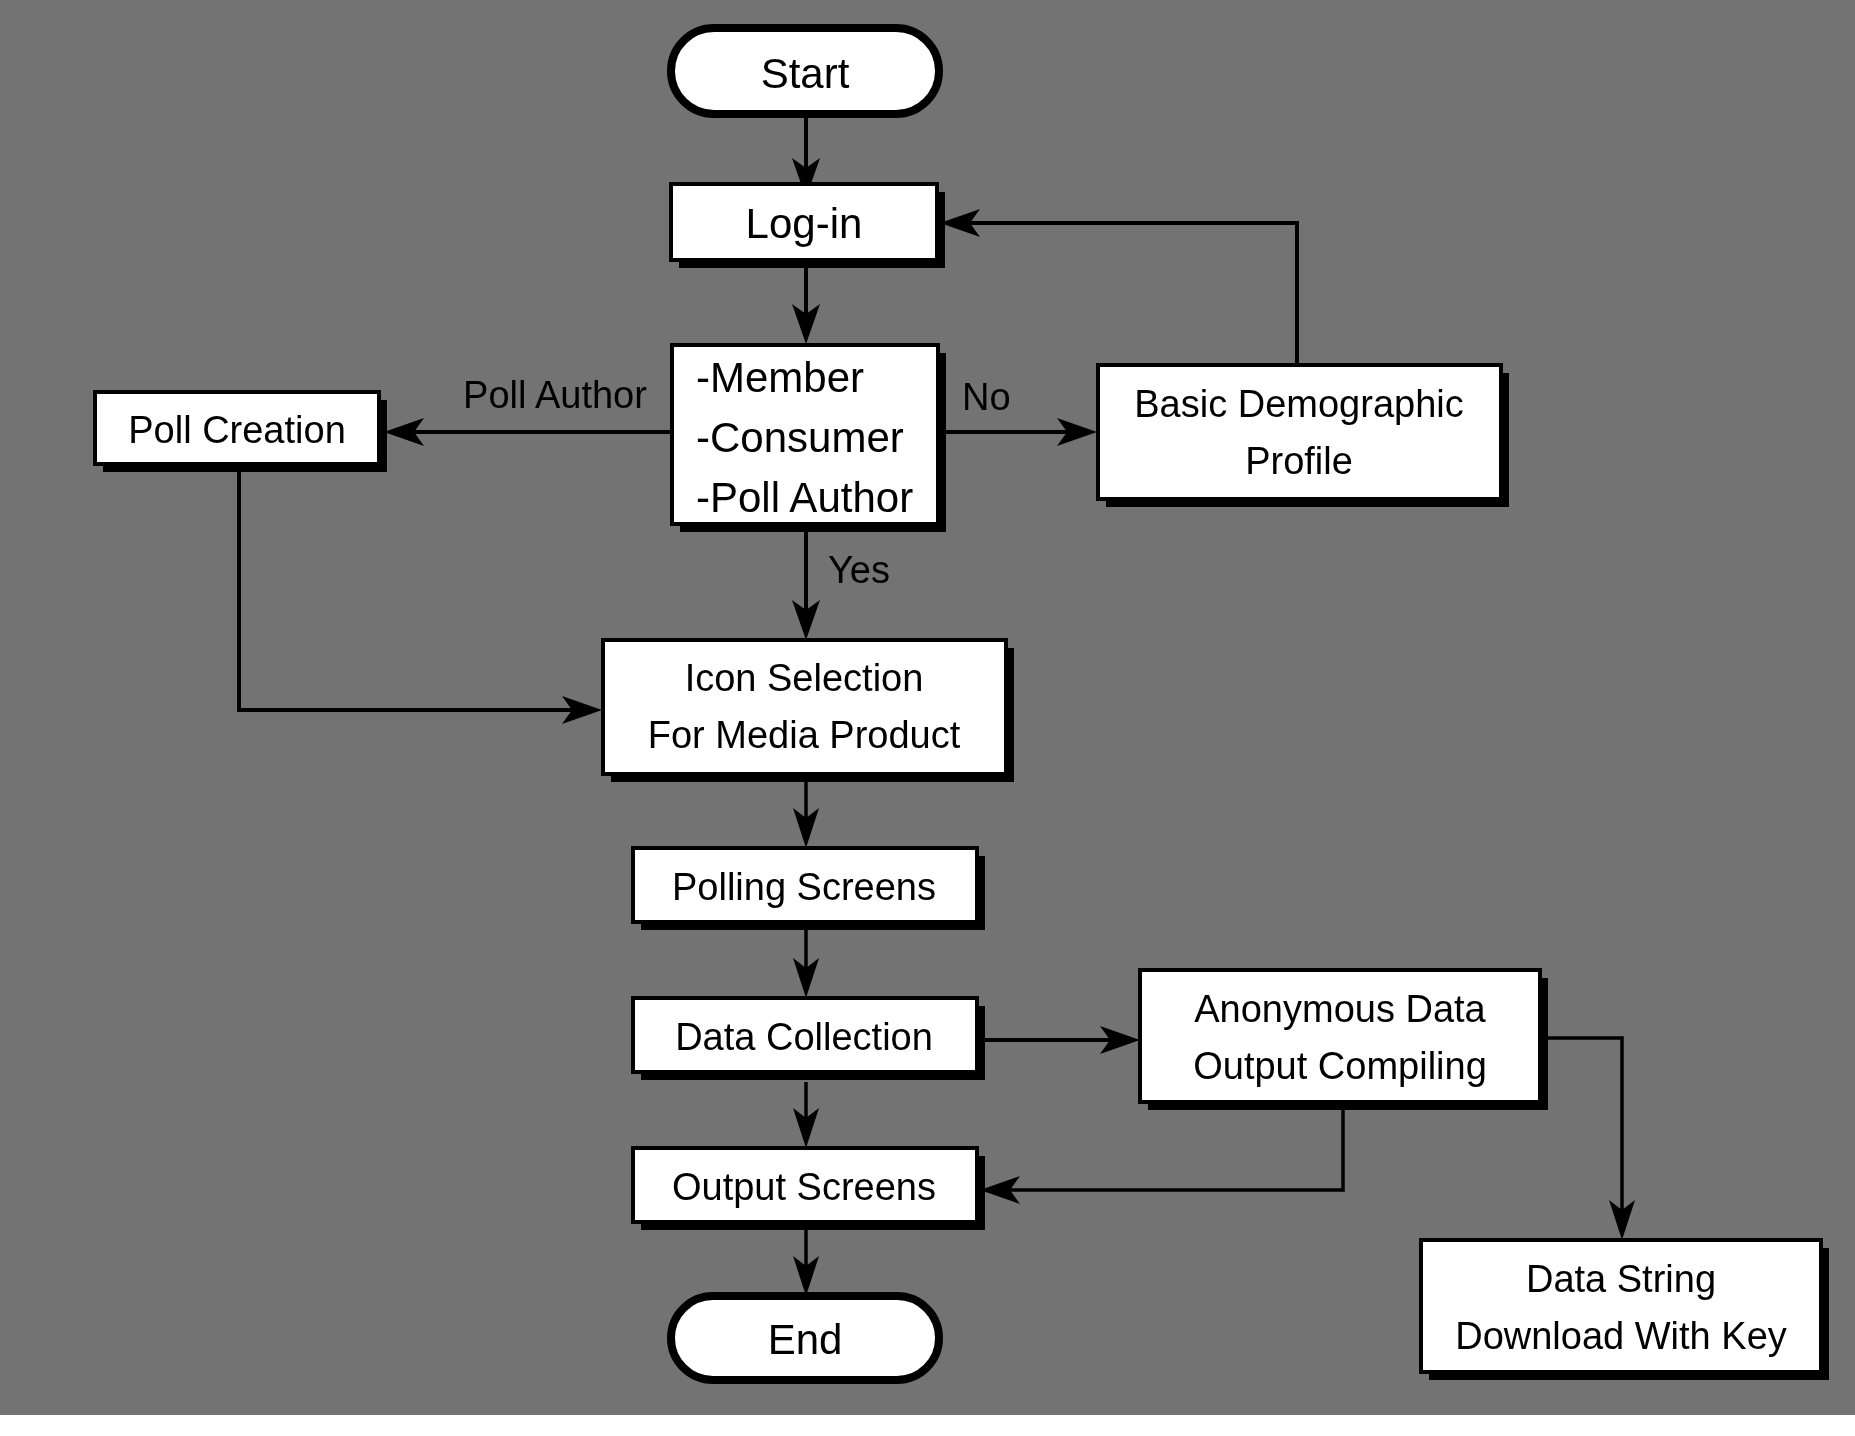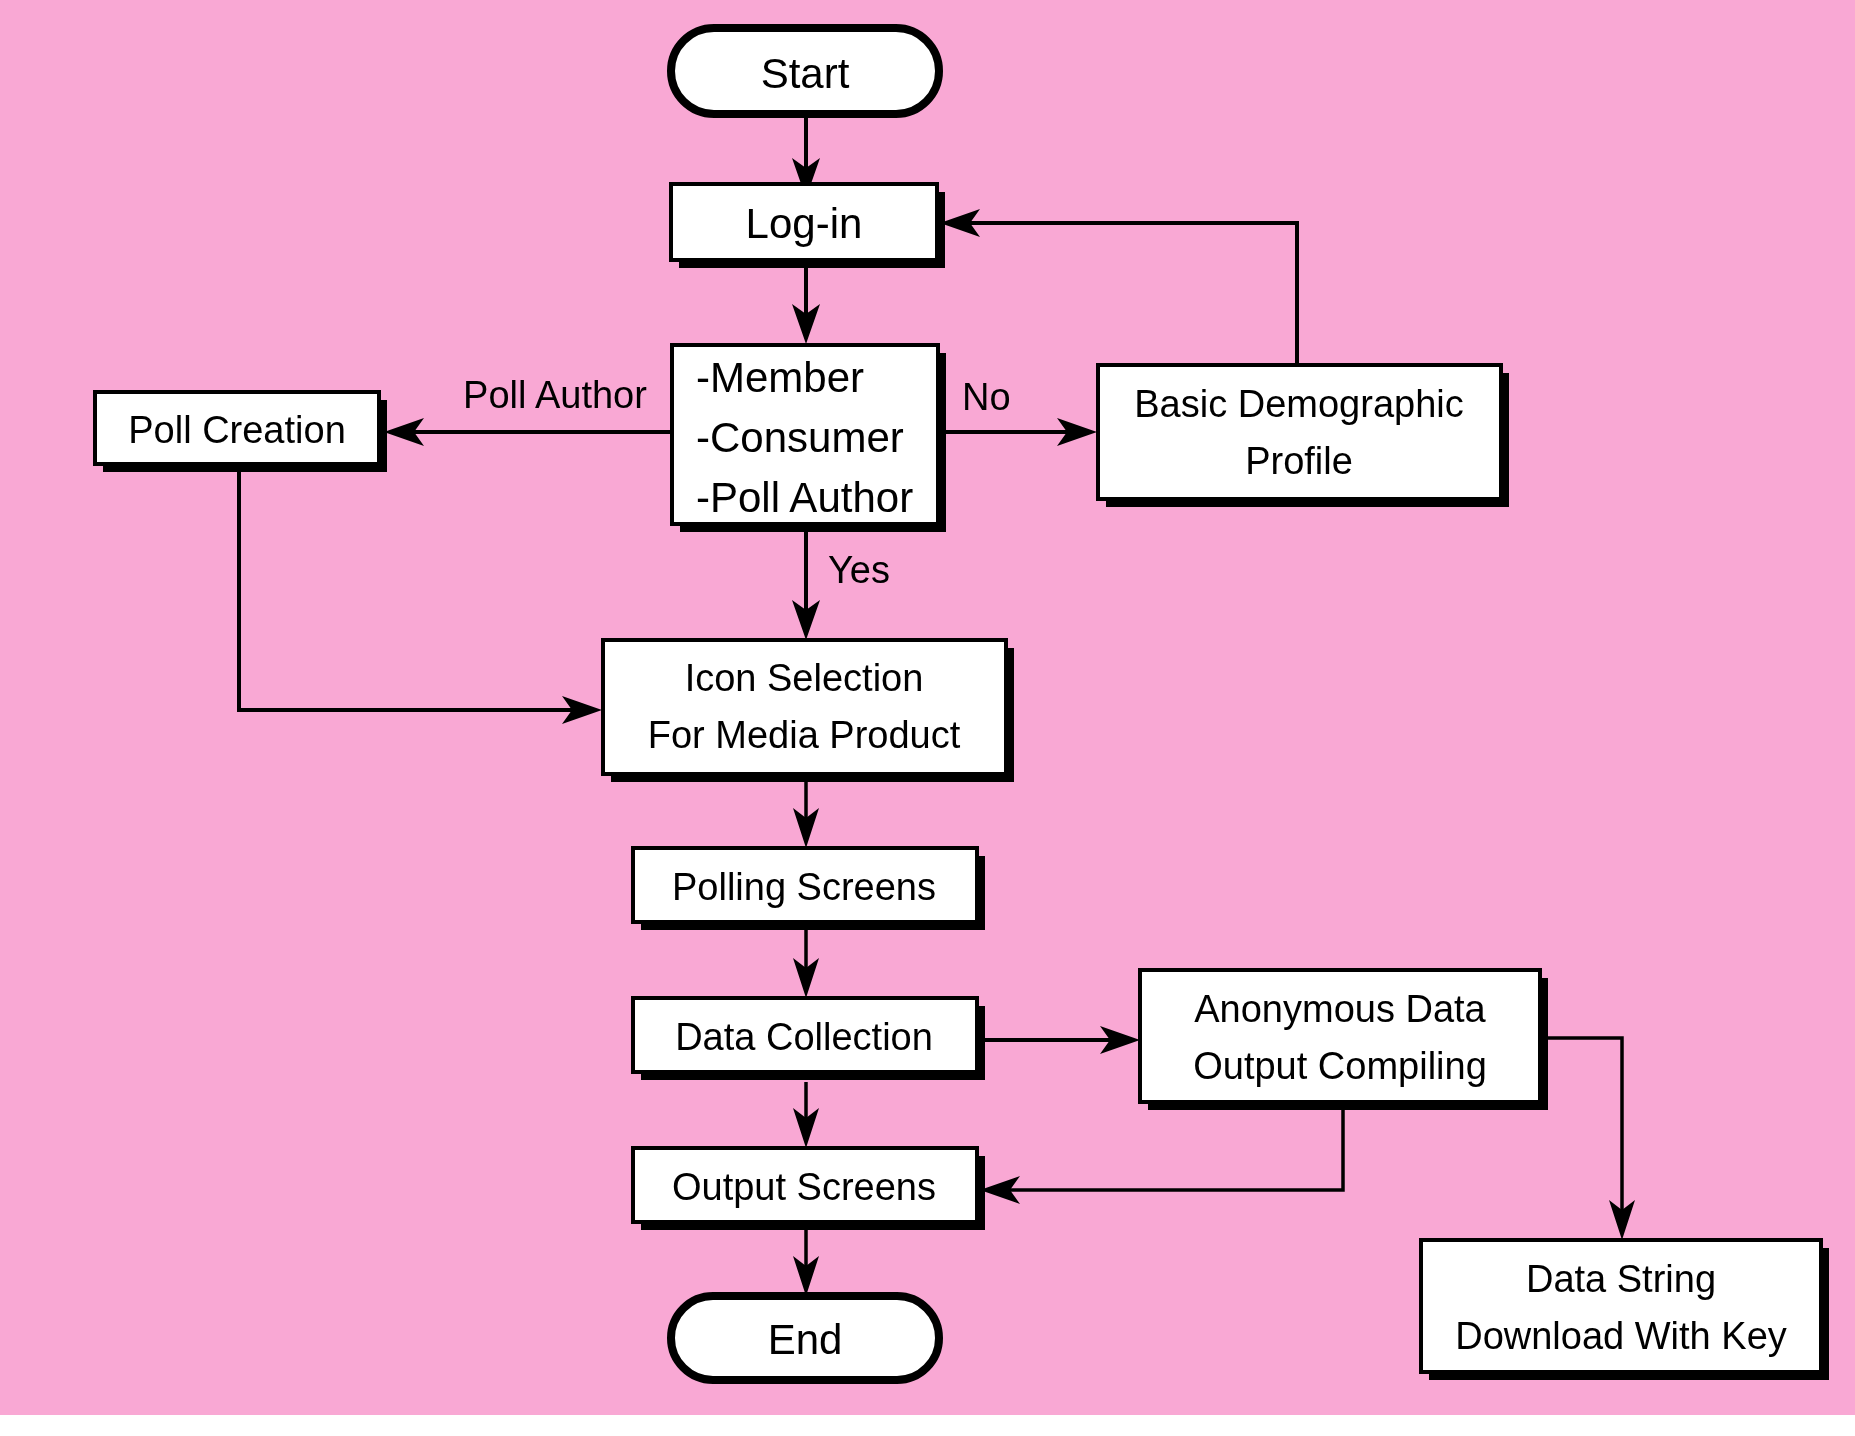--- a/index.html
+++ b/index.html
@@ -10,21 +10,21 @@
   body {
     width: 1855px;
     height: 1436px;
     font-family: "Liberation Sans", sans-serif;
     overflow: hidden;
   }
   #diagram-root {
     position: relative;
     width: 1855px;
     height: 1415px;
-    background: #f9a8d4;
+    background: #737373;
   }
   svg#flow {
     display: block;
     width: 1855px;
     height: 1436px;
   }
   .node-rect {
     fill: #ffffff;
     stroke: #000000;
     stroke-width: 4;

